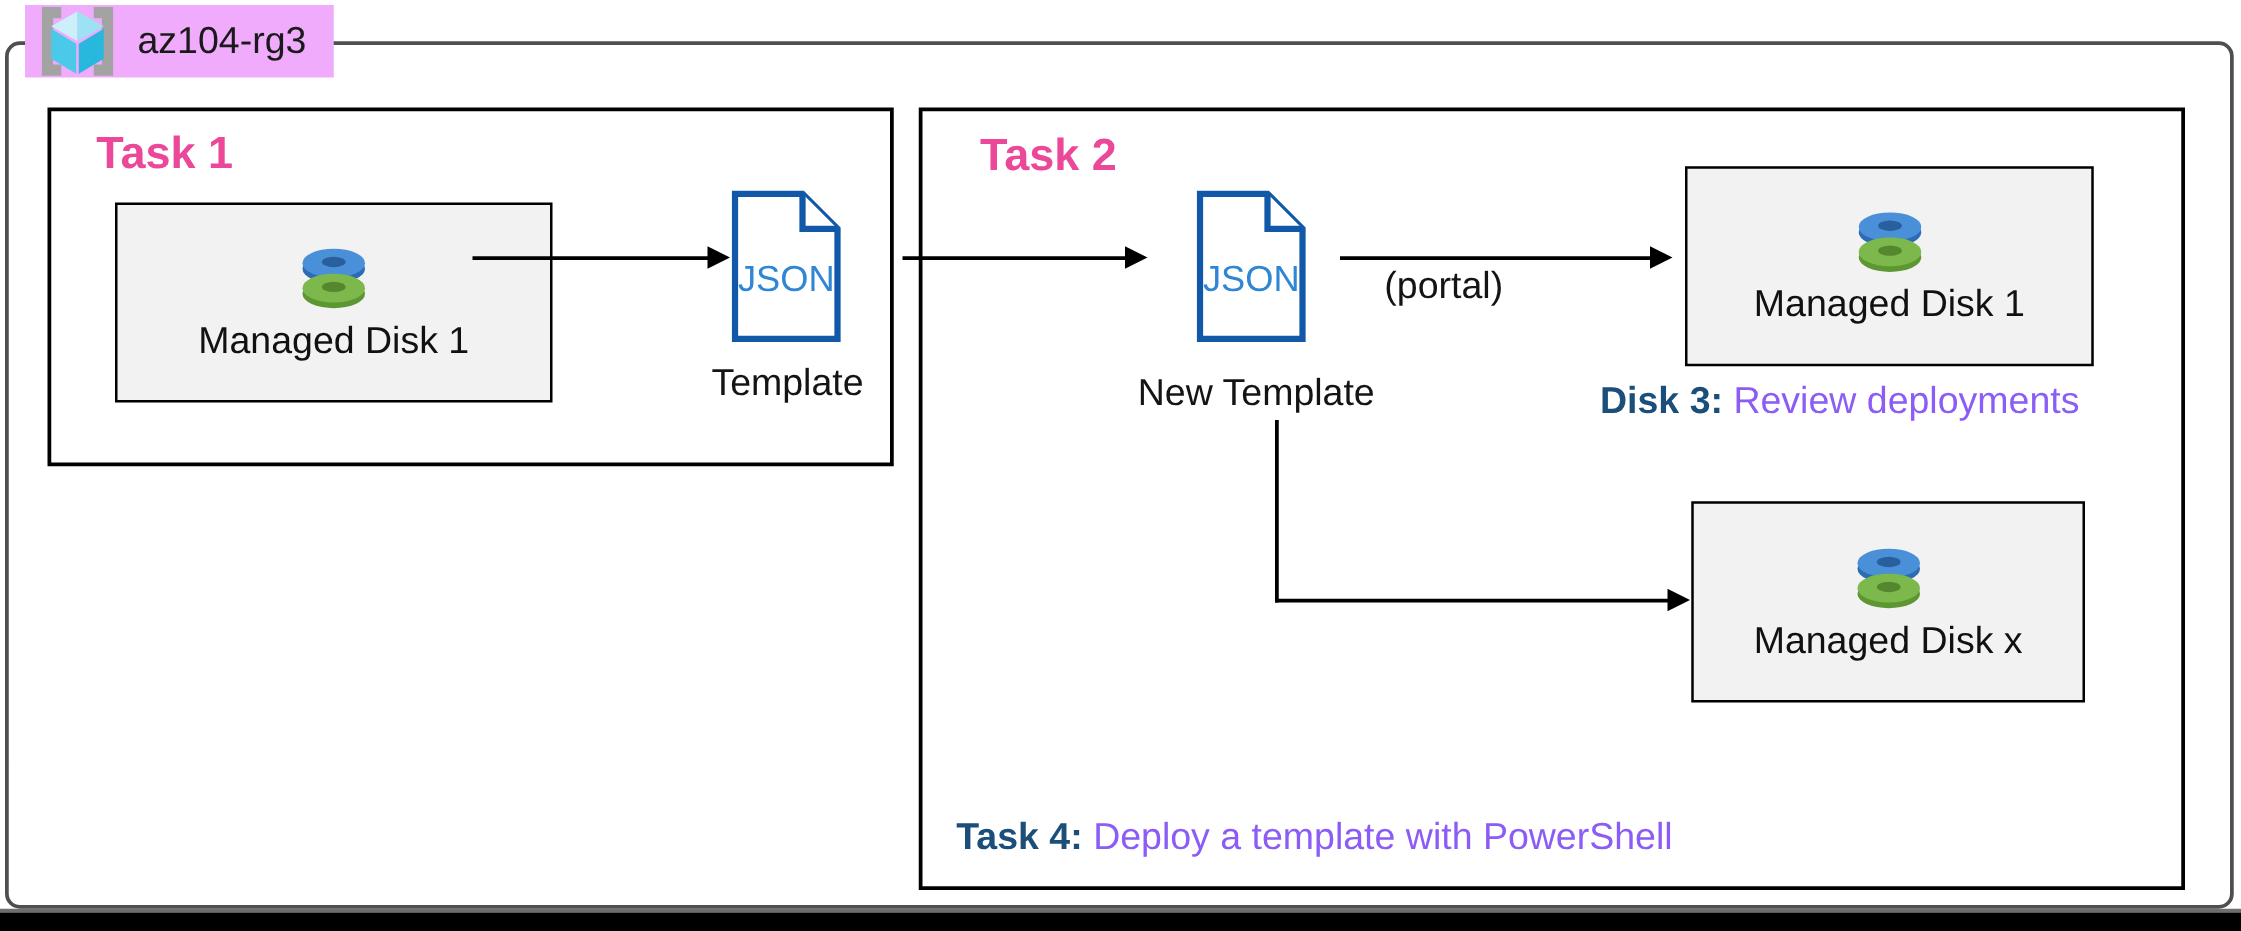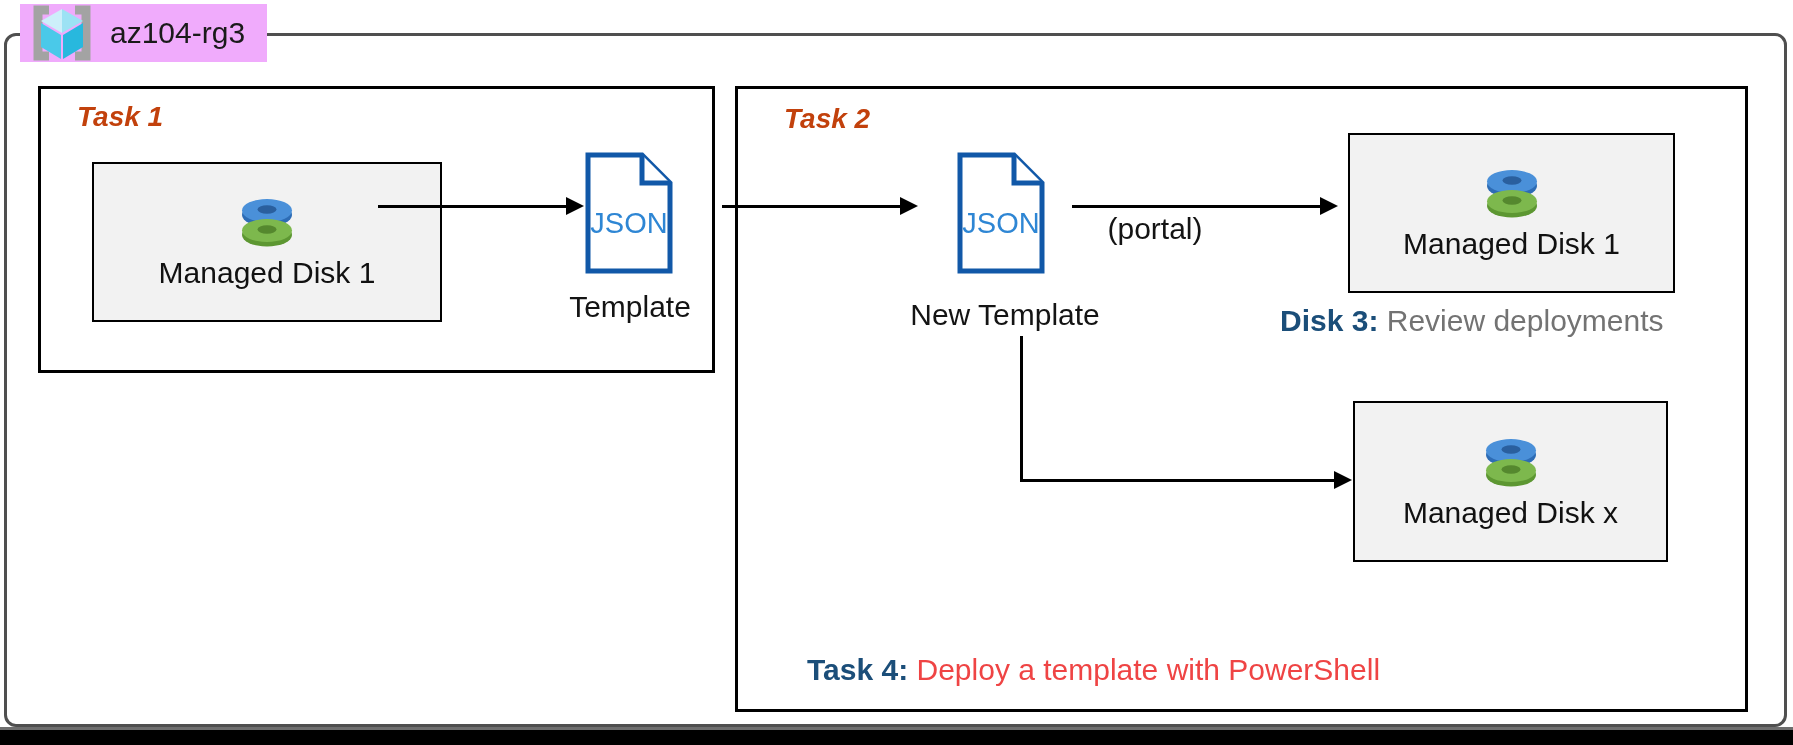--- a/index.html
+++ b/index.html
@@ -10,40 +10,40 @@
   .outer-border{
     position:absolute;left:4px;top:33px;width:1783px;height:694px;
     border:3px solid #4f4f4f;border-radius:12px;box-sizing:border-box;background:transparent;
   }
   .rg-label{
     position:absolute;left:20px;top:4px;height:58px;display:flex;align-items:center;gap:16px;
     background:#f0abfc;padding:0 22px 0 10px;
   }
   .rg-label span{font-size:30px;color:#1a1a1a;}
   .task-box{position:absolute;border:3px solid #000;background:#fff;box-sizing:border-box;}
-  .task-title{position:absolute;left:36px;top:12px;font-size:28px;font-weight:bold;color:#c2410c;font-style:italic;}
+  .task-title{position:absolute;left:36px;top:12px;font-size:36px;font-weight:bold;color:#ec4899;}
   .disk-box{
     position:absolute;background:#F2F2F2;border:2px solid #000;box-sizing:border-box;
     display:flex;flex-direction:column;align-items:center;justify-content:center;gap:8px;
   }
   .disk-box .lbl{font-size:30px;color:#111;white-space:nowrap;}
   .hline{position:absolute;height:3px;background:#000;}
   .vline{position:absolute;width:3px;background:#000;}
   .ah-right{
     position:absolute;width:0;height:0;
     border-top:9px solid transparent;border-bottom:9px solid transparent;border-left:18px solid #000;
   }
   .caption{position:absolute;font-size:30px;color:#141414;text-align:center;white-space:nowrap;}
   .flow-label{position:absolute;font-size:30px;color:#141414;text-align:center;white-space:nowrap;}
   .task3{position:absolute;font-size:30px;white-space:nowrap;}
   .task3 .b{font-weight:bold;color:#1B4E79;}
-  .task3 .r{color:#737373;}
+  .task3 .r{color:#8b5cf6;}
   .task-list{position:absolute;font-size:30px;line-height:39px;white-space:pre-wrap;}
-  .task-list .b{font-weight:bold;color:#1B4E79;margin-left:42px;}
-  .task-list .t{color:#ef4444;}
+  .task-list .b{font-weight:bold;color:#1B4E79;}
+  .task-list .t{color:#8b5cf6;}
   .json-icon{position:absolute;width:88px;height:122px;}
   .bottom-grayline{position:absolute;left:0;top:727px;width:1793px;height:3px;background:#6e6e6e;}
   .bottom-blackbar{position:absolute;left:0;top:730px;width:1793px;height:15px;background:#000;}
 </style>
 </head>
 <body>
 
 <div class="canvas">
 
   <div class="outer-border"></div>

